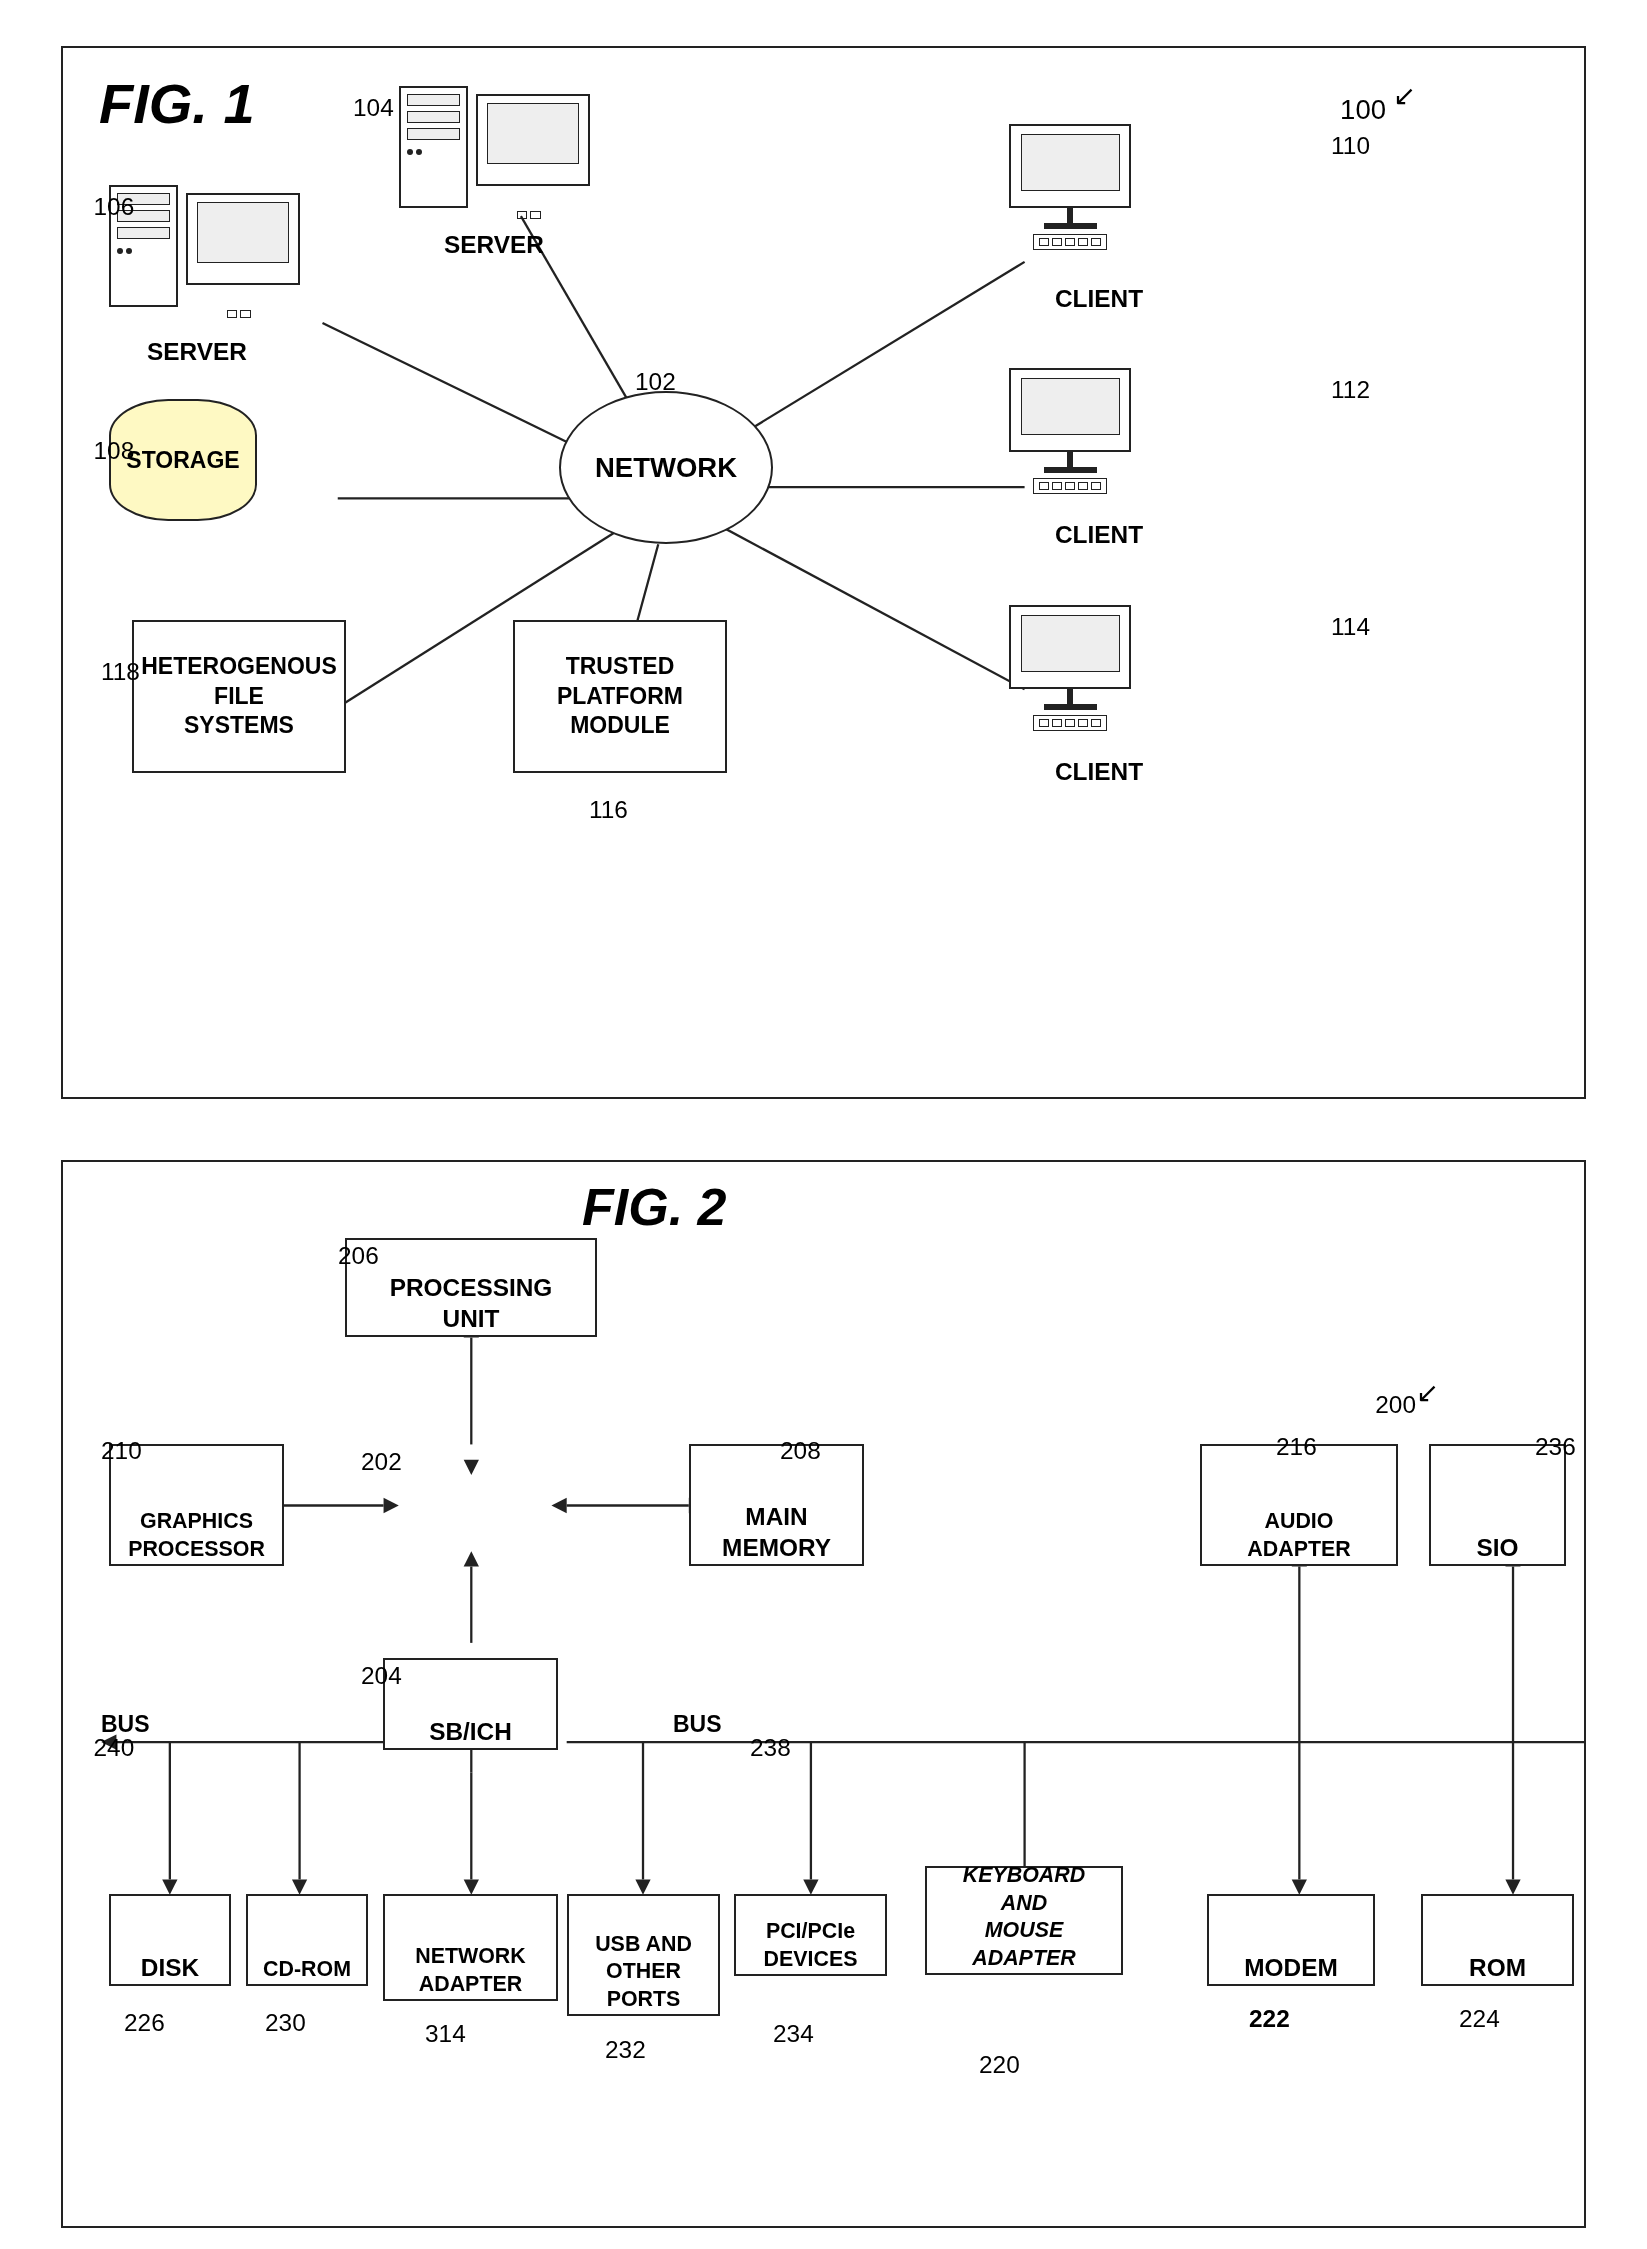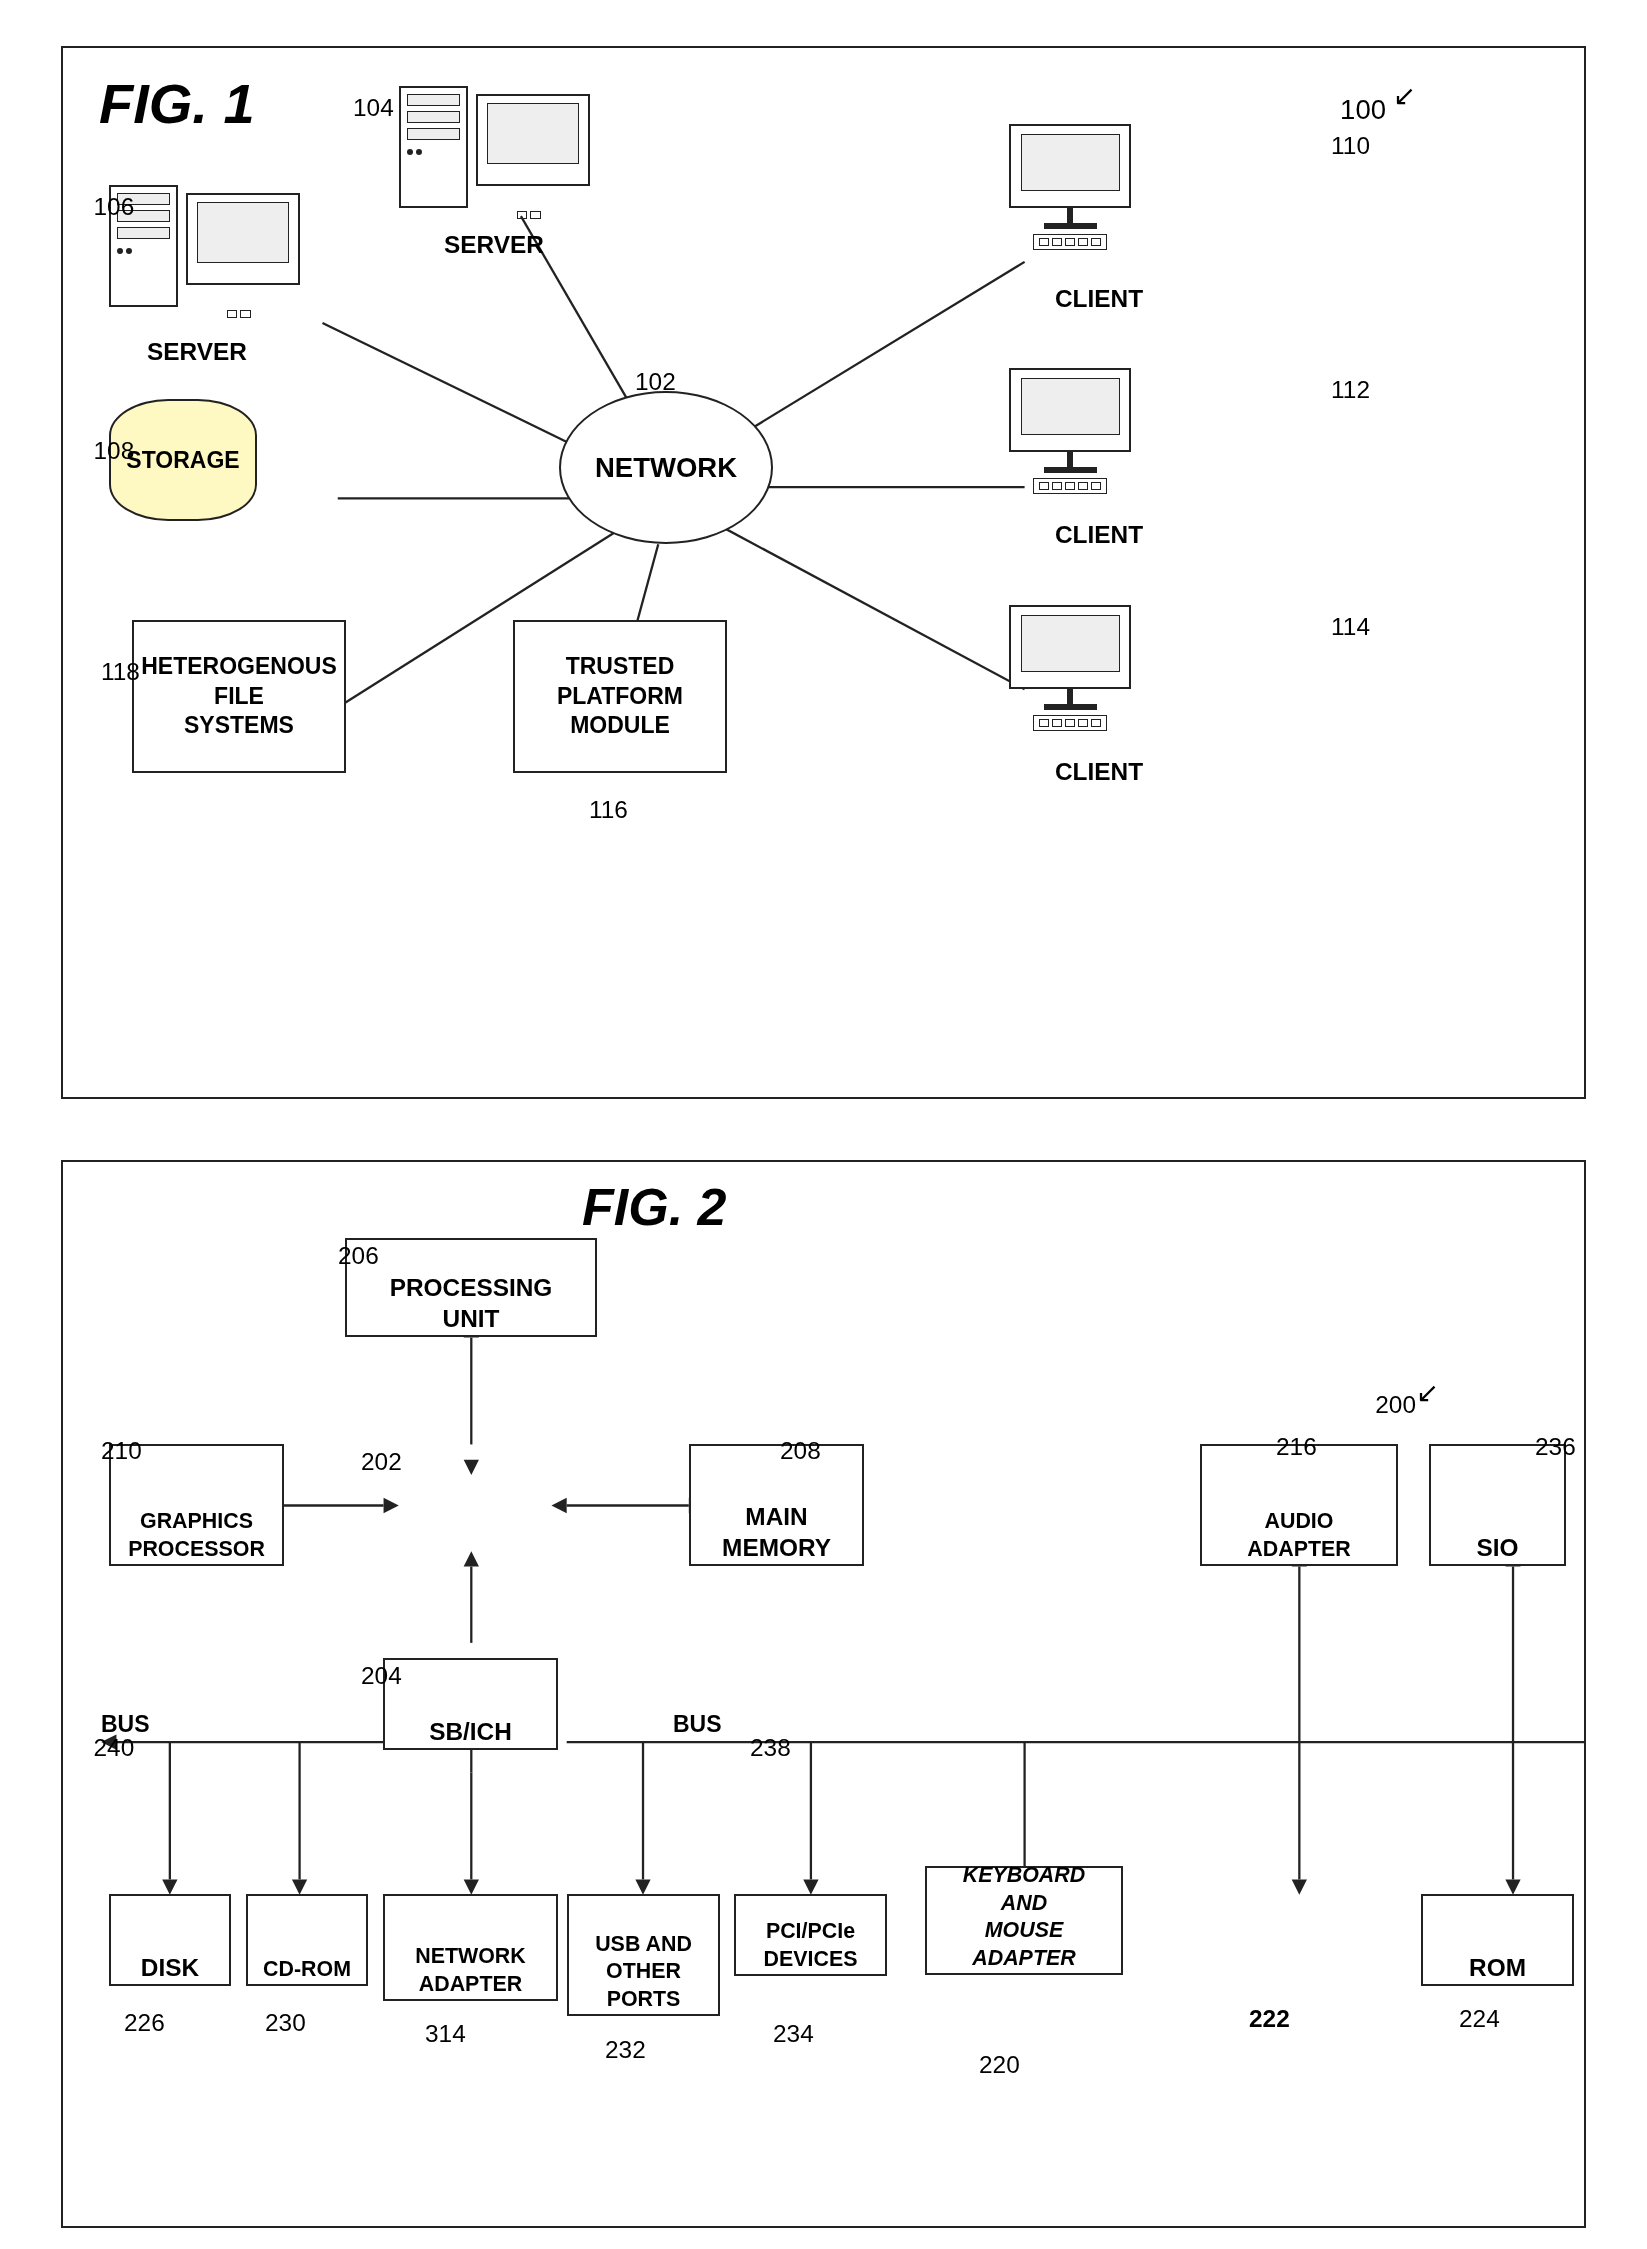--- a/index.html
+++ b/index.html
@@ -394,20 +394,23 @@
     <span class="ref-num" style="left:710px; top:858px;">234</span>
 
     <div class="block" style="left:862px; top:704px; width:198px; height:109px; font-size:21.4px;font-style:italic;">
       <span style="white-space:pre-line; text-align:center;">KEYBOARD
 AND
 MOUSE
 ADAPTER</span>
     </div>
     <span class="ref-num" style="left:916px; top:889px;">220</span>
 
+    <div class="block" style="left:1144px; top:732px; width:168px; height:92px; font-size:24.4px;">
+      <span>MODEM</span>
+    </div>
     <span class="ref-num" style="left:1186px; top:843px;font-weight:bold;">222</span>
 
     <div class="block" style="left:1358px; top:732px; width:153px; height:92px; font-size:24.4px;">
       <span>ROM</span>
     </div>
     <span class="ref-num" style="left:1396px; top:843px;">224</span>
 
   </div>
 
 </div>

